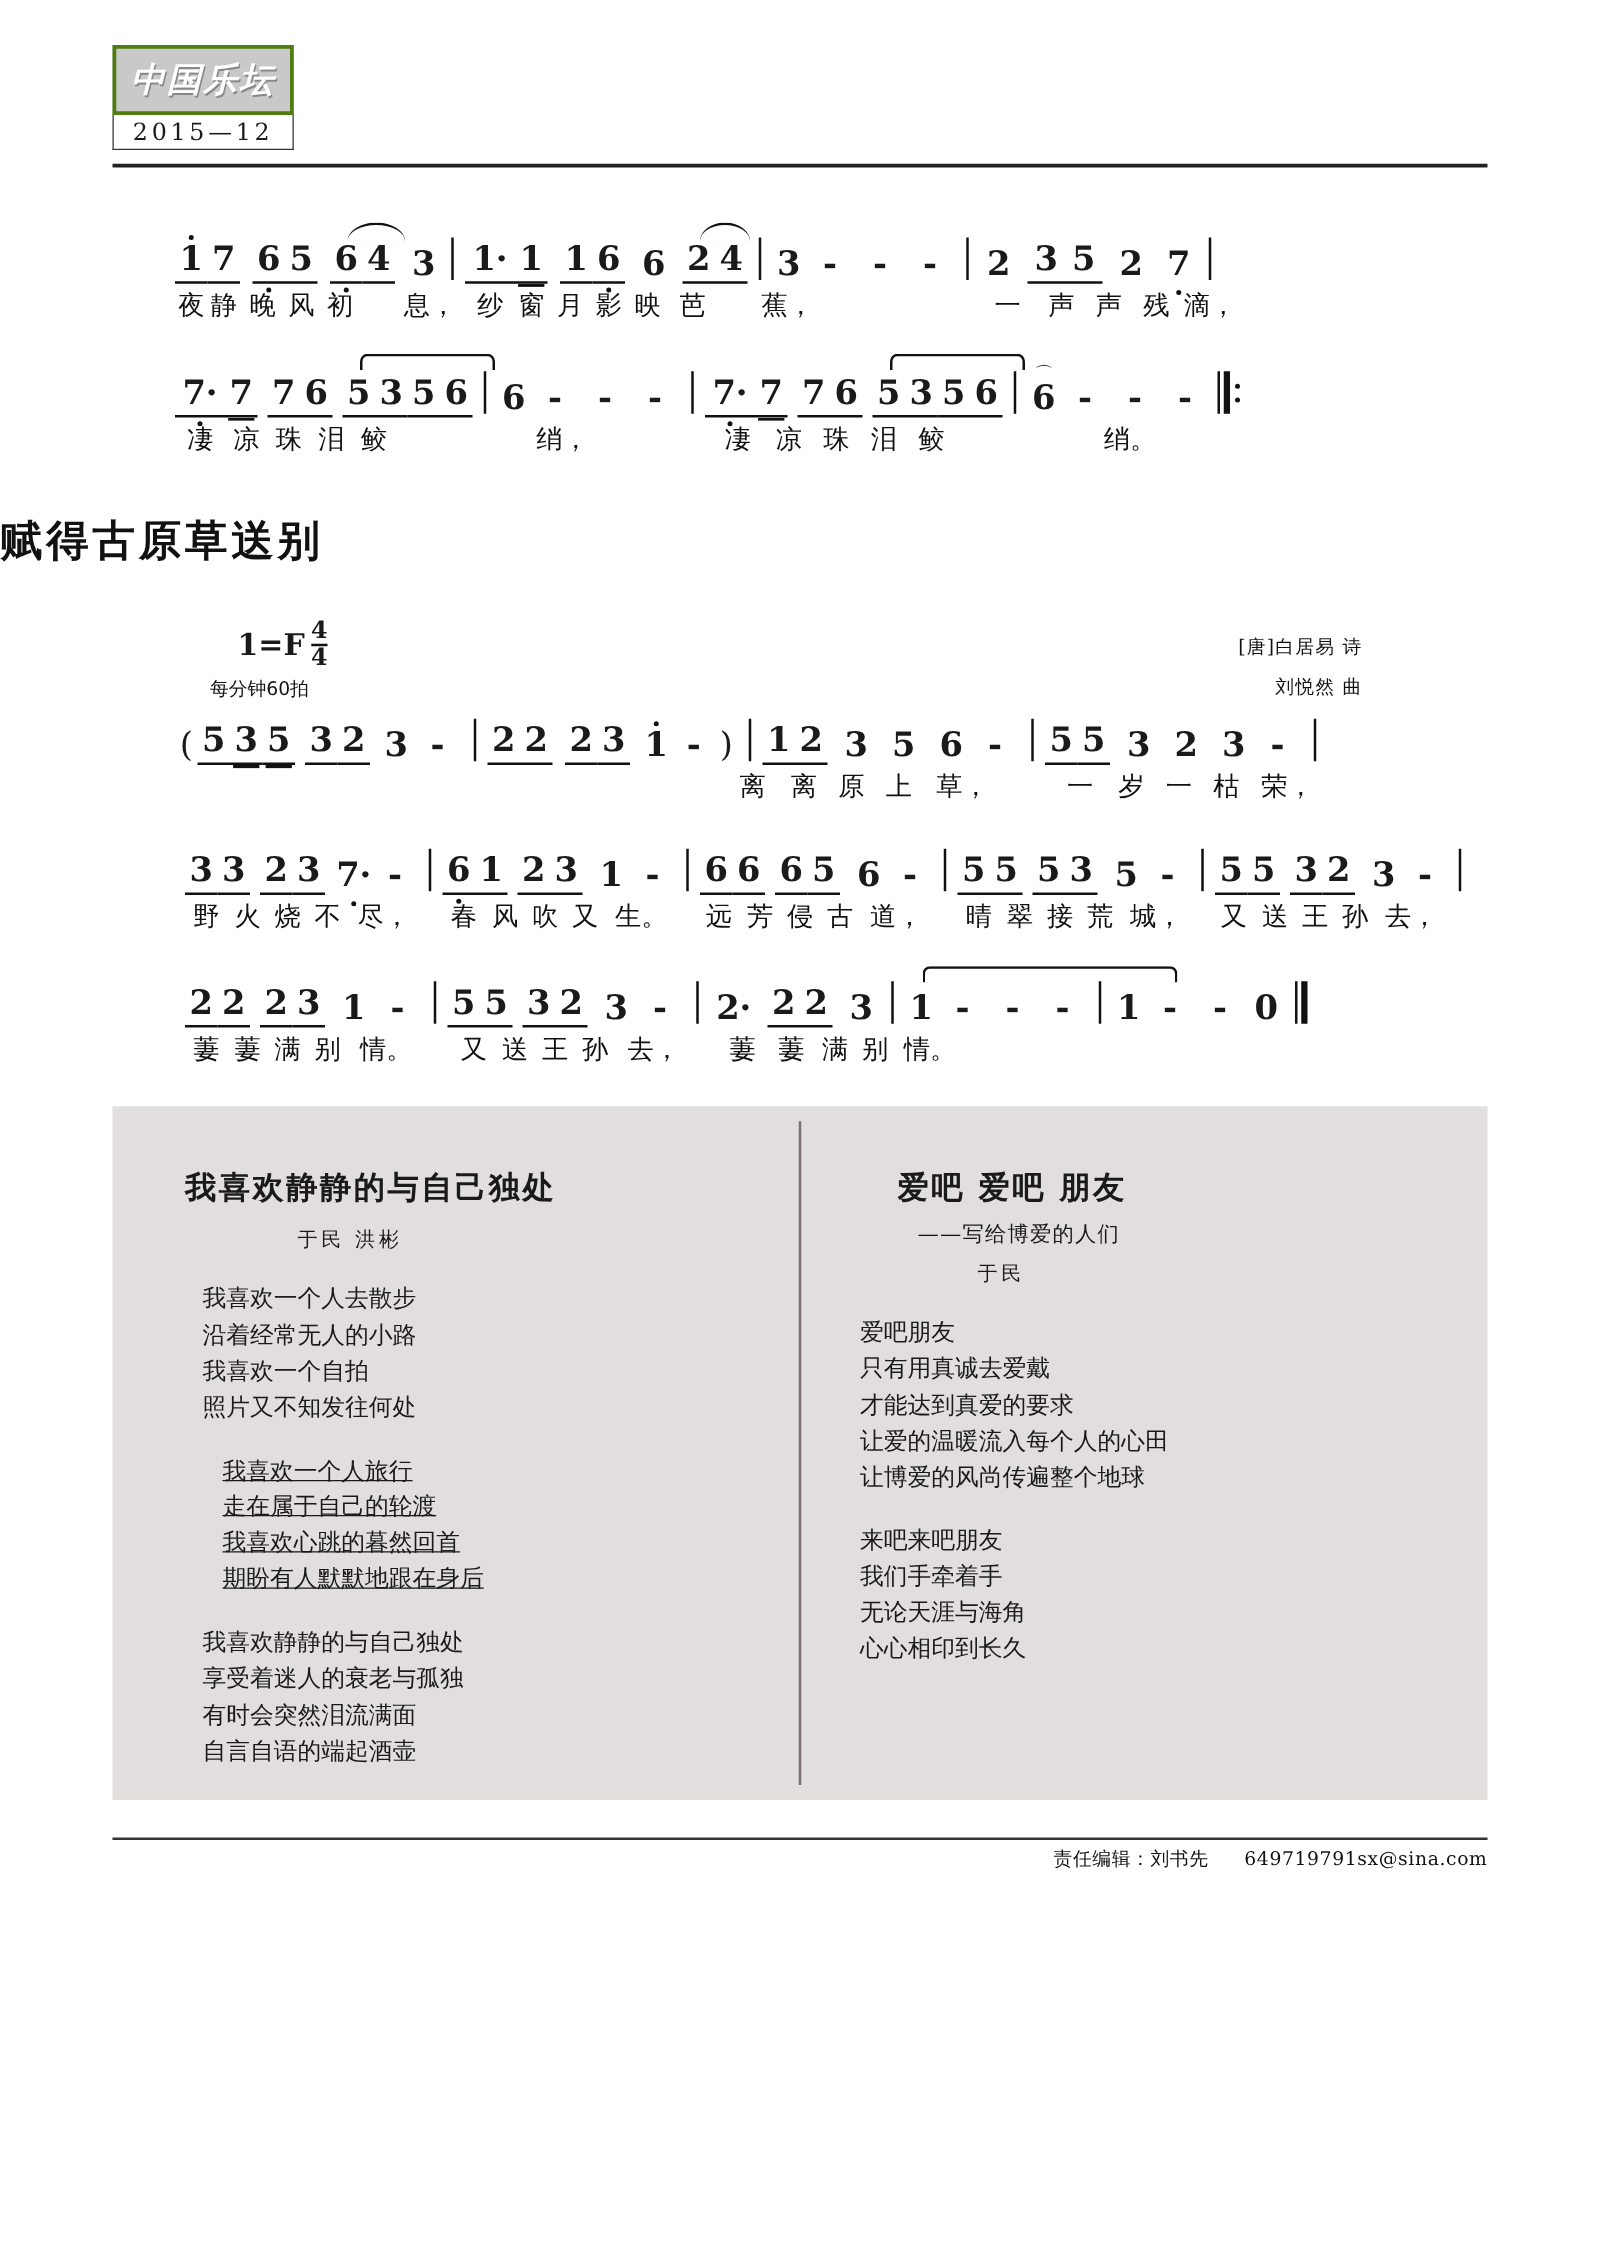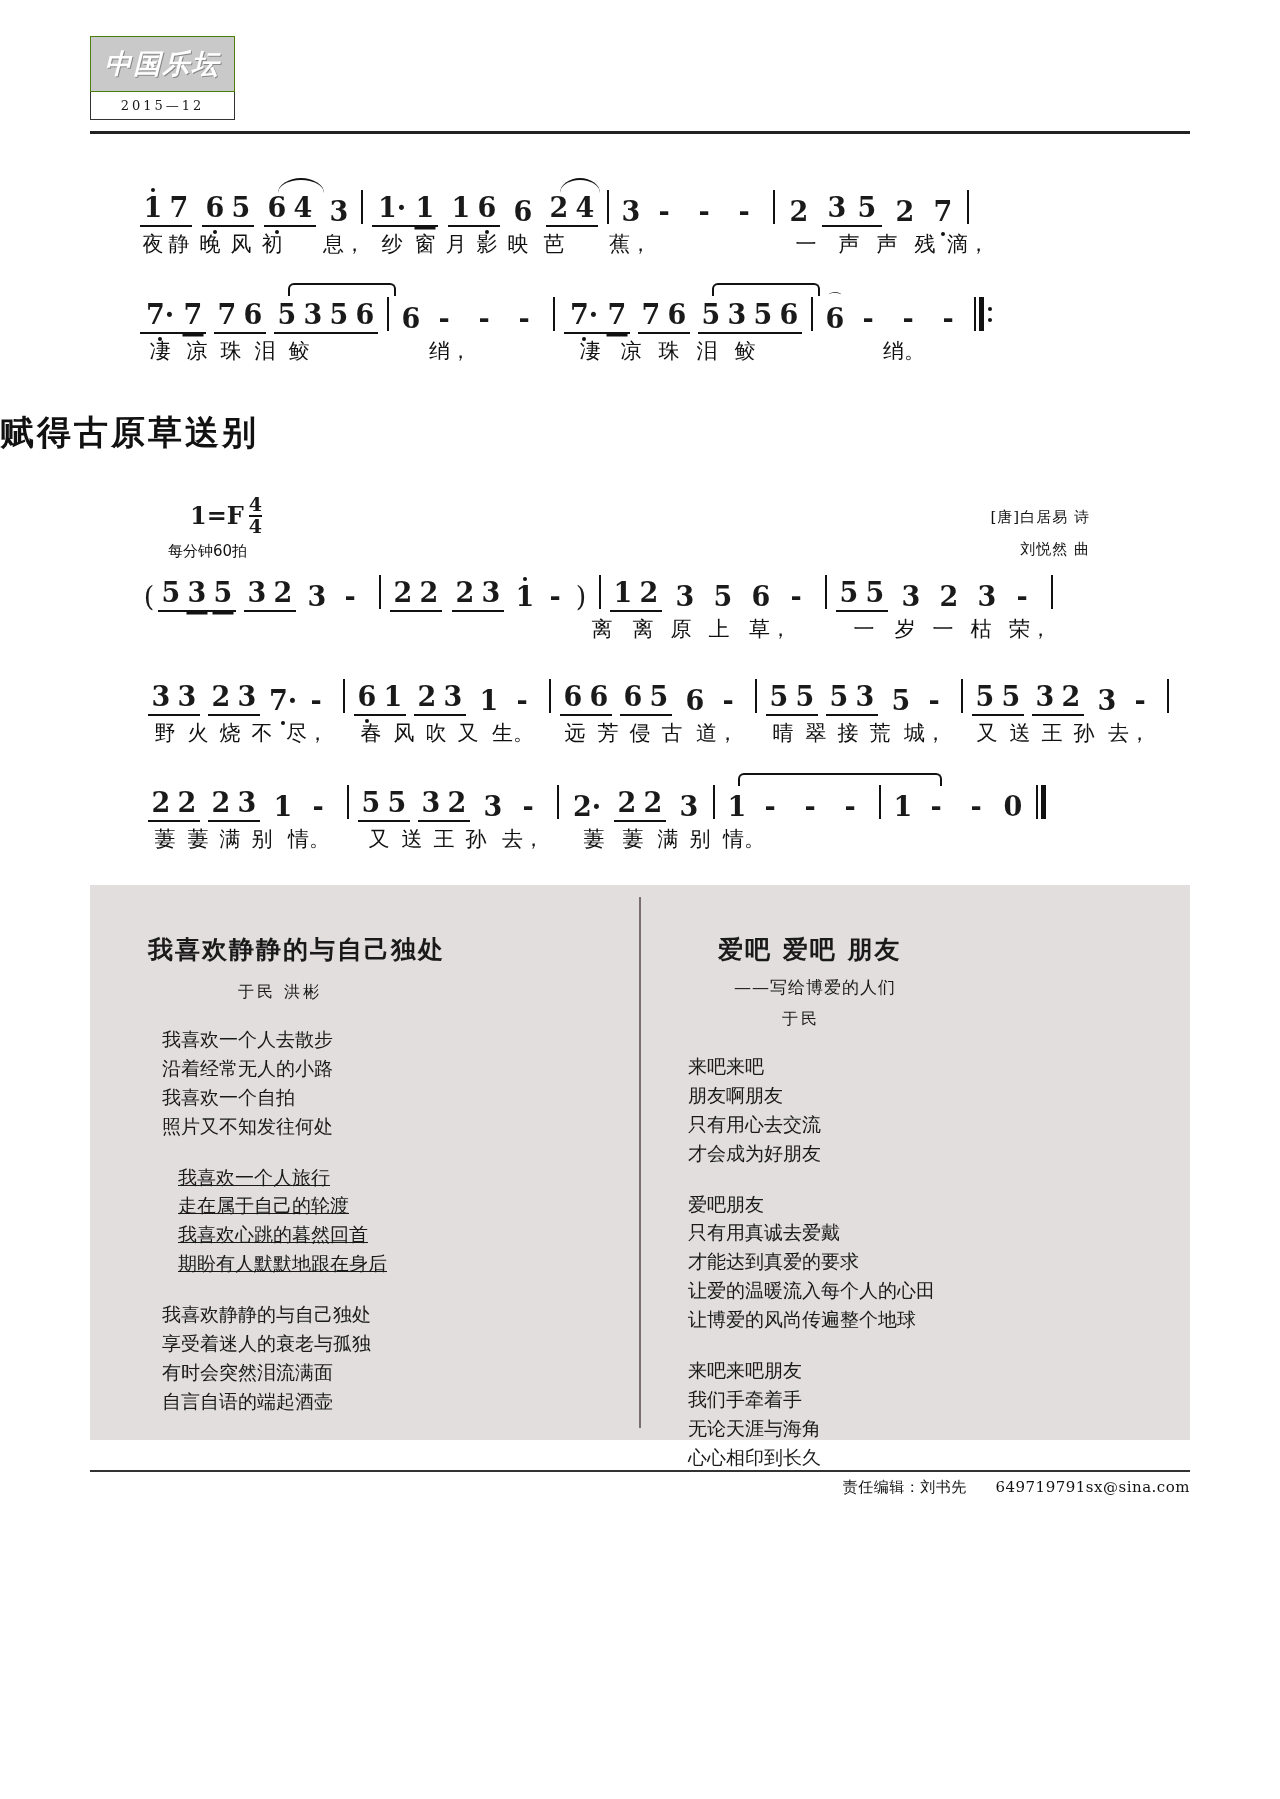--- a/index.html
+++ b/index.html
@@ -26,21 +26,21 @@
   .logo-block {
     position: absolute;
     left: 90px;
     top: 36px;
     width: 145px;
   }
   .logo-mark {
     width: 145px;
     height: 56px;
     background: #c9c9c9;
-    border: 1px solid #4d7c0f;
+    border: 3px solid #4d7c0f;
     display: flex;
     align-items: center;
     justify-content: center;
     font-family: "DejaVu Serif", "Liberation Serif", serif;
     font-size: 27px;
     font-weight: bold;
     font-style: italic;
     color: #ffffff;
     letter-spacing: 2px;
     text-shadow: 1px 1px 0 #888;
@@ -48,21 +48,21 @@
   }
   .logo-date {
     width: 145px;
     height: 28px;
     border: 1px solid #333;
     border-top: none;
     display: flex;
     align-items: center;
     justify-content: center;
     font-family: "DejaVu Serif", "Liberation Serif", serif;
-    font-size: 13px;
+    font-size: 19px;
     letter-spacing: 3px;
     box-sizing: border-box;
     background: #fff;
   }
   .header-right {
     position: absolute;
     right: 58px;
     top: 62px;
     display: flex;
     align-items: flex-end;
@@ -654,24 +654,20 @@
     <div class="poem-stanza" style="margin-left:42px;">我喜欢静静的与自己独处
 享受着迷人的衰老与孤独
 有时会突然泪流满面
 自言自语的端起酒壶</div>
   </div>
 
   <div class="poem-col right">
     <div class="poem-title" style="margin-left:48px;">爱吧 爱吧 朋友</div>
     <div class="poem-subtitle" style="margin-left:64px;">——写给博爱的人们</div>
     <div class="poem-author" style="margin-left:112px;margin-top:10px;">于民</div>
-    <div class="poem-stanza" style="margin-left:18px;">来吧来吧
-朋友啊朋友
-只有用心去交流
-才会成为好朋友</div>
     <div class="poem-stanza" style="margin-left:18px;">爱吧朋友
 只有用真诚去爱戴
 才能达到真爱的要求
 让爱的温暖流入每个人的心田
 让博爱的风尚传遍整个地球</div>
     <div class="poem-stanza" style="margin-left:18px;">来吧来吧朋友
 我们手牵着手
 无论天涯与海角
 心心相印到长久</div>
   </div>

